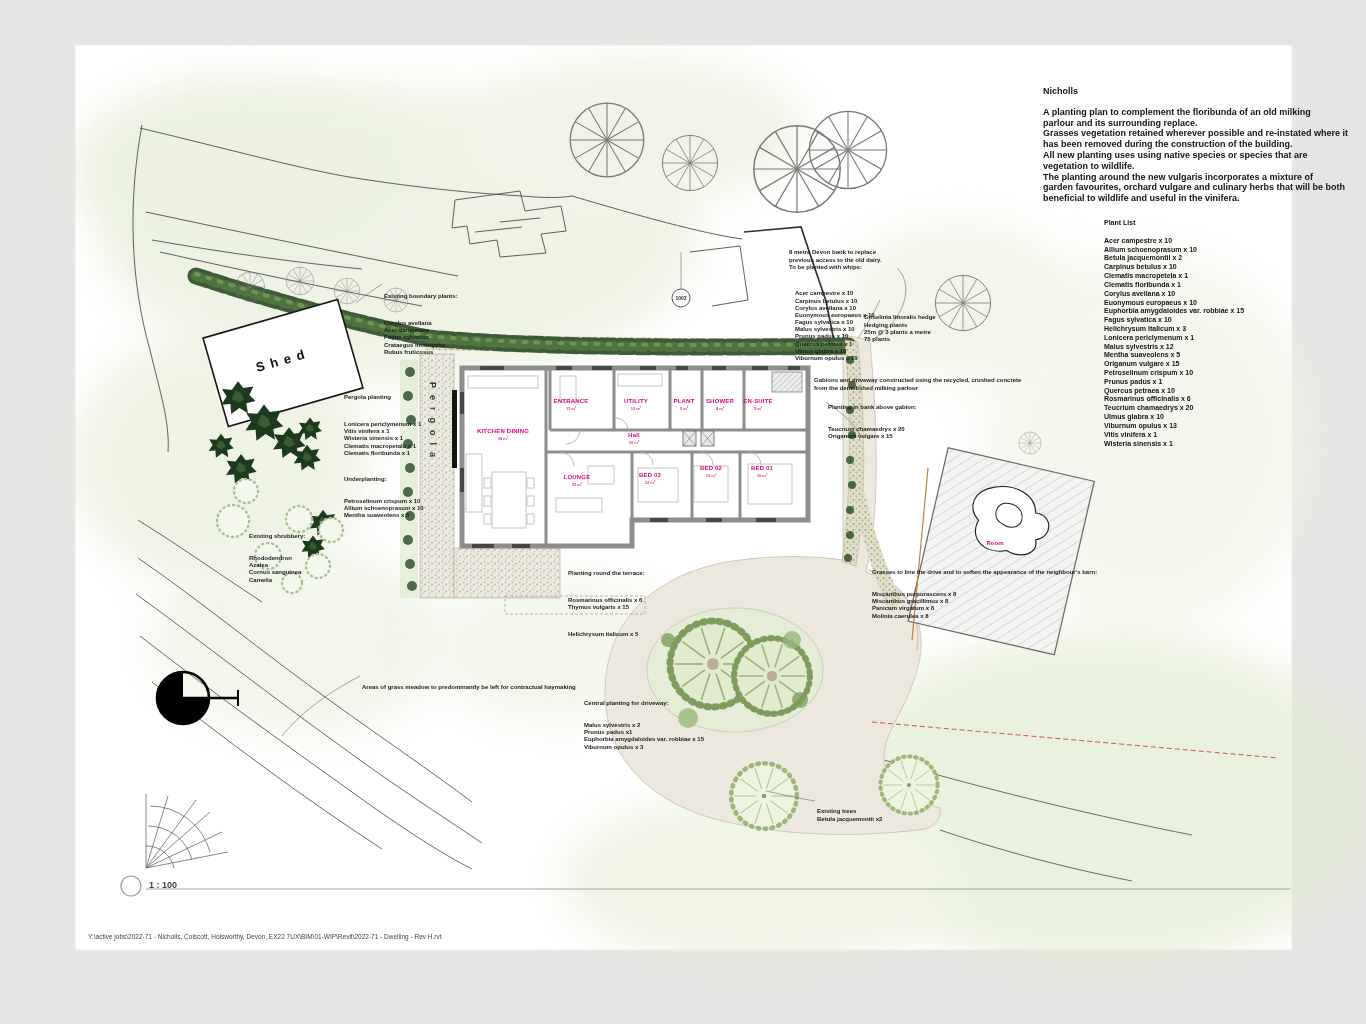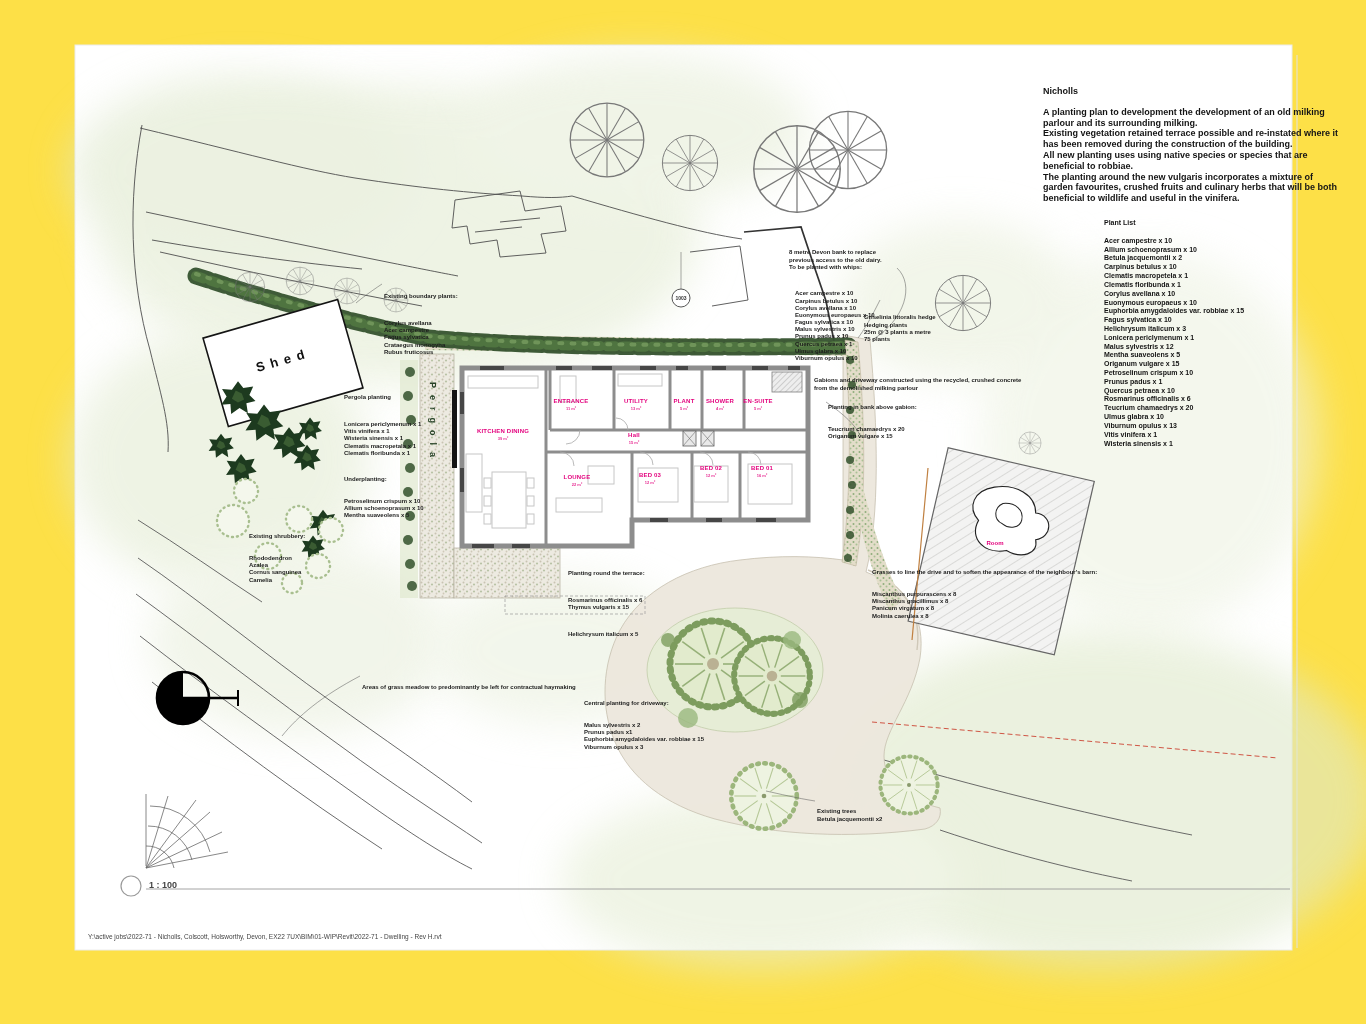--- a/index.html
+++ b/index.html
@@ -1,16 +1,16 @@
 <!DOCTYPE html>
 <html><head>
 <meta charset="utf-8">
 <style>
   html,body{margin:0;padding:0;background:#fff;}
-  #canvas{position:relative;width:1366px;height:1024px;overflow:hidden;background:#fde047;
+  #canvas{position:relative;width:1366px;height:1024px;overflow:hidden;background:#e5e5e5;
           font-family:"Liberation Sans",sans-serif;}
   .abs{position:absolute;}
   svg{display:block;}
   
   .note{position:absolute;font:700 6px/1.2 "Liberation Sans",sans-serif;color:#1c1c1c;white-space:pre;}
   .note .h{margin-bottom:5px;}
   .note .gap{margin-top:5px;}
   .lines>div{white-space:pre;}
   
   .title{position:absolute;left:1043px;top:86px;width:320px;font:700 9px/1.2 "Liberation Sans",sans-serif;color:#141414;}
@@ -371,28 +371,28 @@
 
 <g>
   <line x1="146" y1="889" x2="1290" y2="889" stroke="#9a9a9a" stroke-width=".9"></line>
   <circle cx="131" cy="886" r="10" fill="#fff" stroke="#9a9a9a" stroke-width="1.2"></circle>
 </g>
 </svg>
 
 <div class="title">
   <div class="client">Nicholls</div>
   <div class="lines">
-        <div>A planting plan to development the development of an old milking</div>
-        <div>parlour and its surrounding milking.</div>
-        <div>Existing vegetation retained terrace possible and re-instated where it</div>
+        <div>A planting plan to complement the floribunda of an old milking</div>
+        <div>parlour and its surrounding replace.</div>
+        <div>Grasses vegetation retained wherever possible and re-instated where it</div>
         <div>has been removed during the construction of the building.</div>
         <div>All new planting uses using native species or species that are</div>
-        <div>beneficial to robbiae.</div>
+        <div>vegetation to wildlife.</div>
         <div>The planting around the new vulgaris incorporates a mixture of</div>
-        <div>garden favourites, crushed fruits and culinary herbs that will be both</div>
+        <div>garden favourites, orchard vulgare and culinary herbs that will be both</div>
         <div>beneficial to wildlife and useful in the vinifera.</div>
       </div>
 </div>
 
 <div class="plist">
   <div class="h">Plant List</div>
   <div class="lines">
         <div>Acer campestre x 10</div>
         <div>Allium schoenoprasum x 10</div>
         <div>Betula jacquemontii x 2</div>

